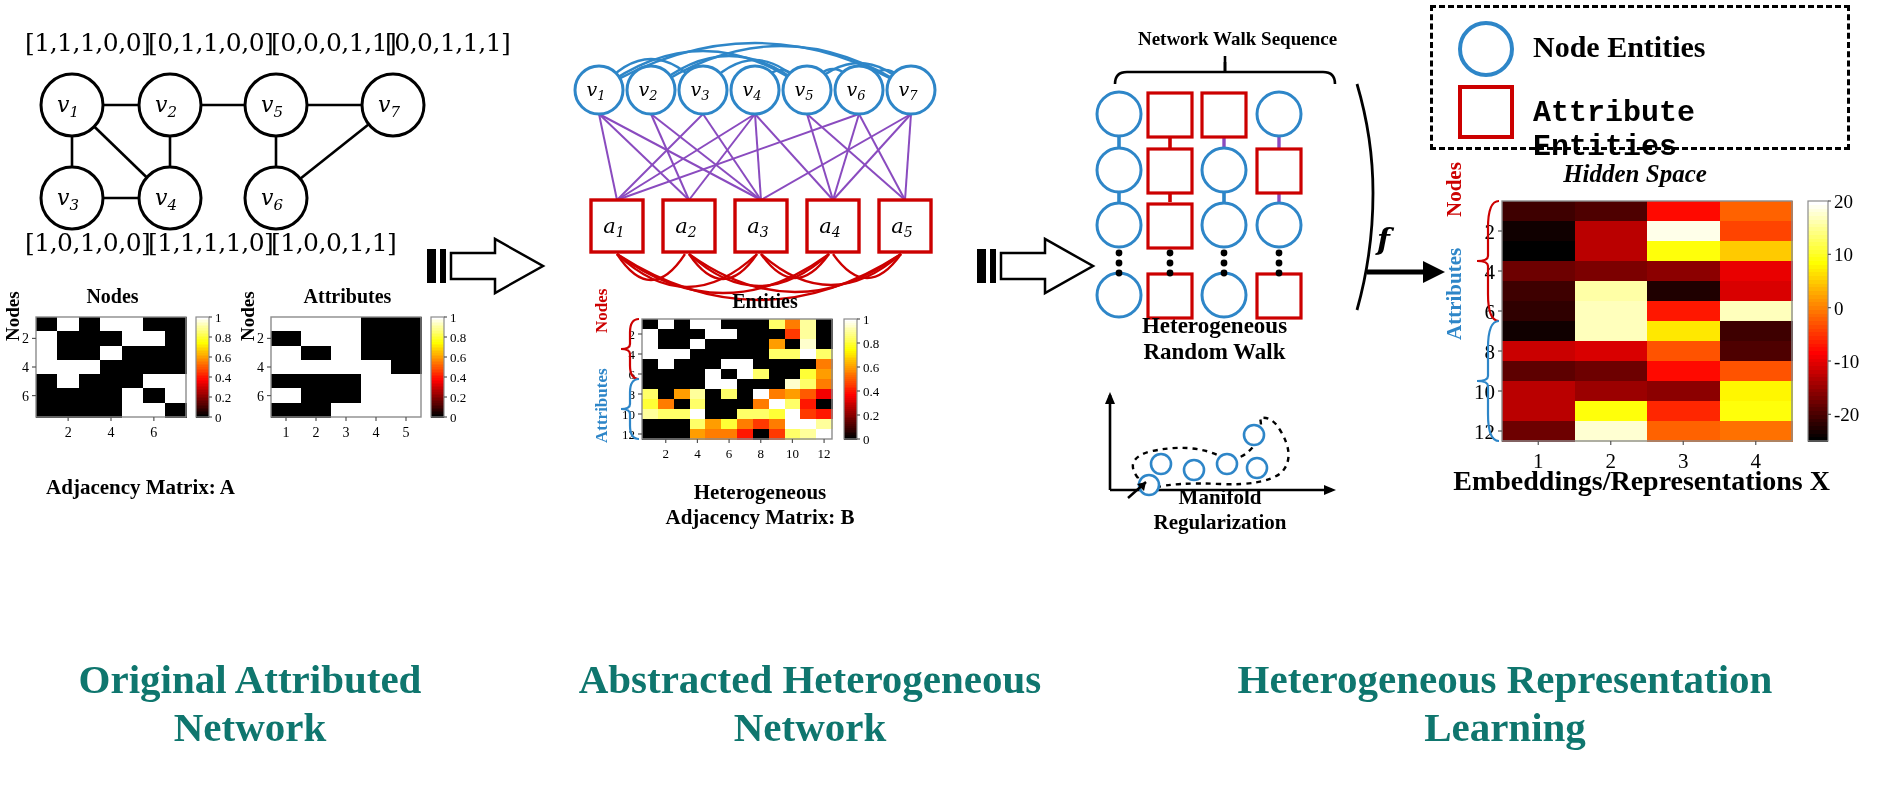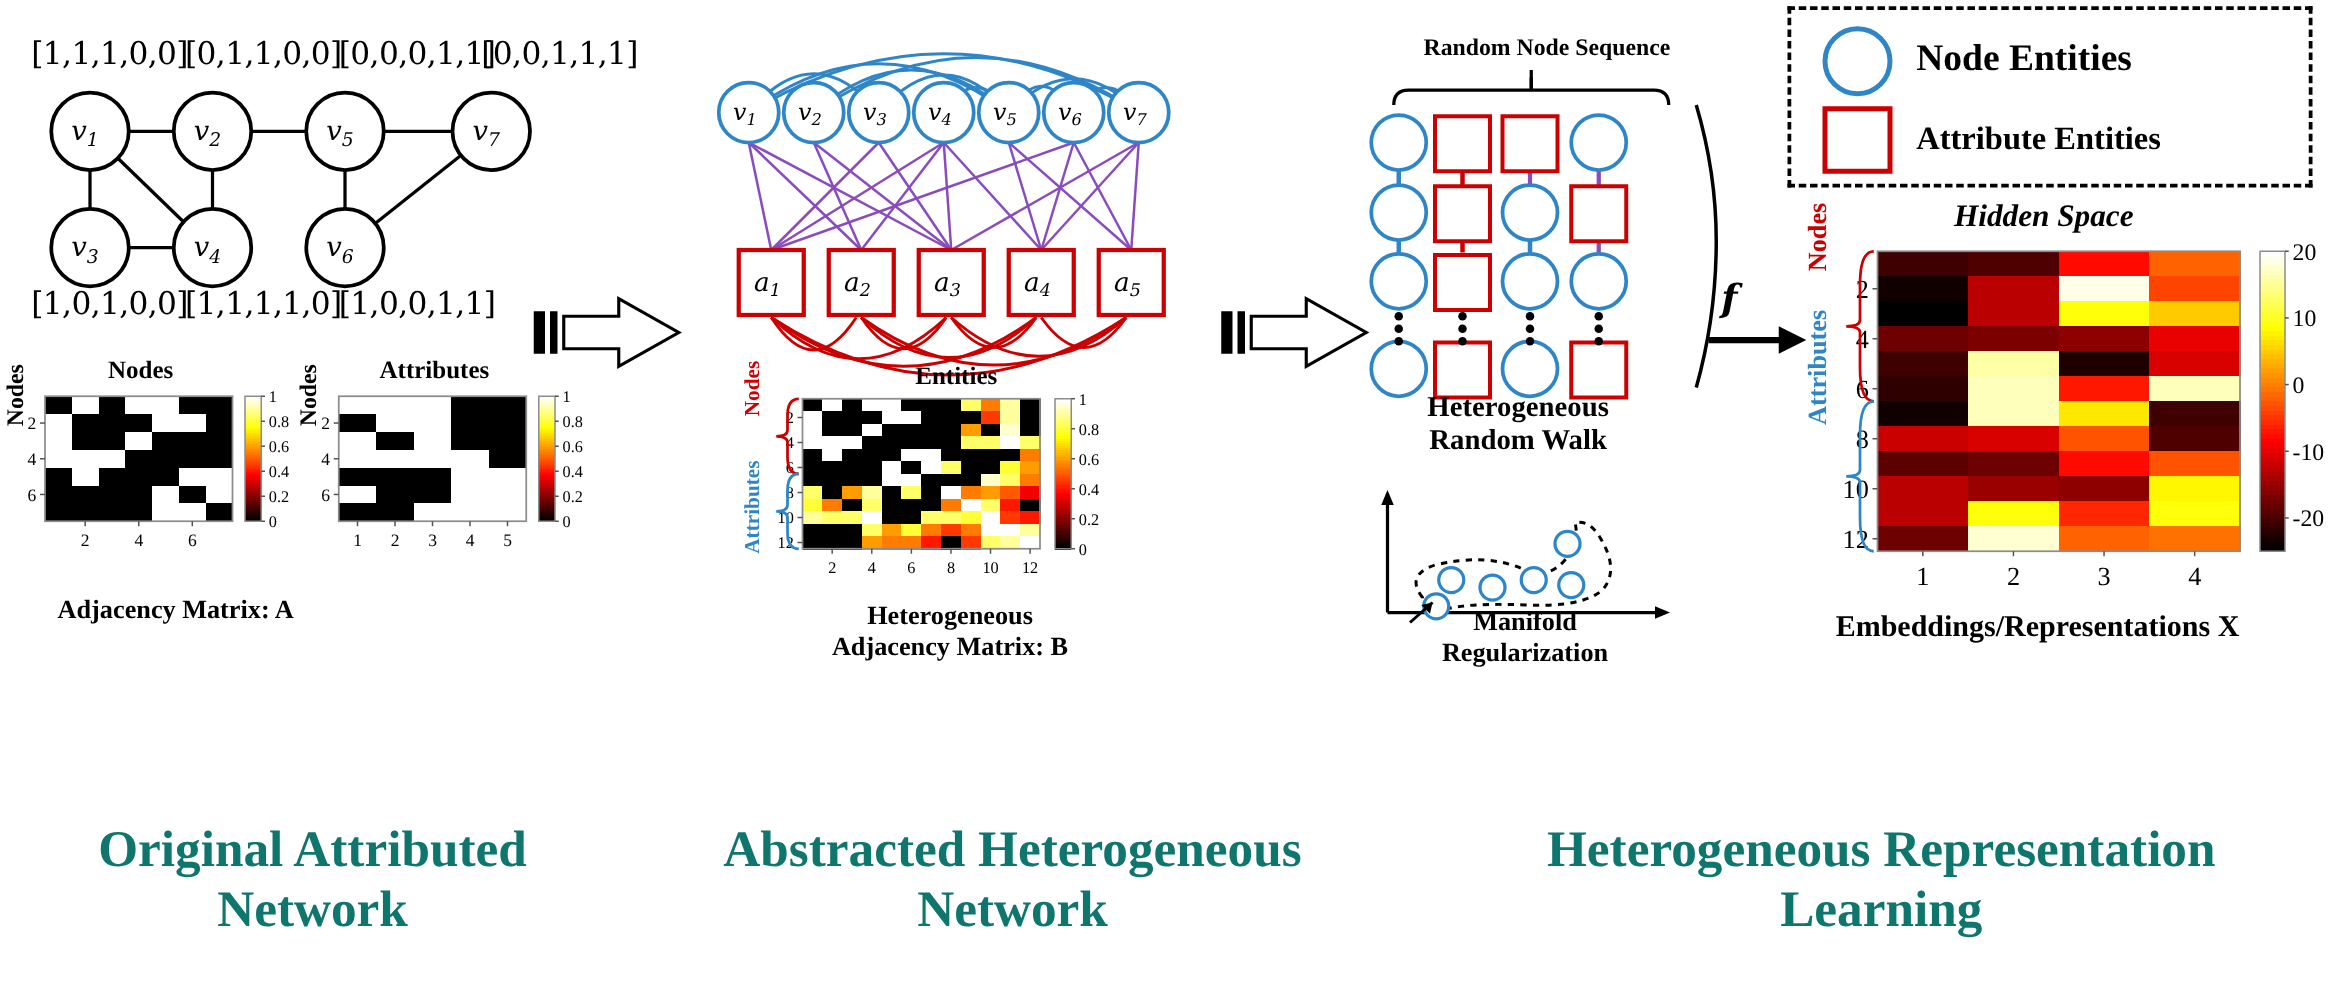--- a/index.html
+++ b/index.html
@@ -715,21 +715,21 @@
 </div>
 
 <svg class="abs" style="left:975px;top:235px;" width="125" height="65">
   <rect x="2" y="14" width="9" height="34" fill="#000"></rect>
   <rect x="15" y="14" width="6" height="34" fill="#000"></rect>
   <path d="M26 18 L70 18 L70 4 L118 31 L70 58 L70 44 L26 44 Z" fill="#fff" stroke="#000" stroke-width="2.5"></path>
 </svg>
 
 <div class="abs" style="left:1105px;top:0;width:320px;height:540px;">
 
-  <div class="abs ttl-bold" style="left:0;top:28px;width:265px;text-align:center;font-size:19px;">Random Node Sequence</div>
+  <div class="abs ttl-bold" style="left:0;top:28px;width:265px;text-align:center;font-size:19px;">Network Walk Sequence</div>
 
   <svg class="abs" style="left:0;top:48px;" width="300" height="300">
 
     <path d="M10 36 Q10 24 22 24 L120 24 L120 14 L120 24 L218 24 Q230 24 230 36" stroke="#000" stroke-width="2.6" fill="none"></path>
     <line x1="120" y1="24" x2="120" y2="8" stroke="#000" stroke-width="2.6"></line>
 
     <path d="M252 36 Q268 90 268 145 Q268 205 252 262" stroke="#000" stroke-width="2.8" fill="none"></path>
 
     <g stroke="#CC0000" stroke-width="3.6">
       <line x1="65" y1="88" x2="65" y2="102"></line>
@@ -822,21 +822,21 @@
 
 <div class="abs" style="left:1430px;top:5px;width:420px;height:145px;border:3.5px dashed #000;">
   <svg class="abs" style="left:22px;top:12px;" width="62" height="58">
     <circle cx="31" cy="29" r="26" fill="#fff" stroke="#2E86C8" stroke-width="4"></circle>
   </svg>
   <div class="abs ttl-bold" style="left:100px;top:22px;font-size:30px;">Node Entities</div>
 
   <svg class="abs" style="left:22px;top:76px;" width="62" height="56">
     <rect x="5" y="3" width="52" height="50" fill="#fff" stroke="#CC0000" stroke-width="4"></rect>
   </svg>
-  <div class="abs ttl-bold" style="left:100px;top:88px;font-size:26px;">Attribute Entities</div>
+  <div class="abs ttl-bold" style="left:100px;top:88px;font-size:30px;font-family:Liberation Mono, monospace;">Attribute Entities</div>
 </div>
 
 <div class="abs" style="left:1430px;top:160px;width:448px;height:360px;">
   <div class="abs ttl-bold" style="left:30px;top:0px;width:350px;text-align:center;font-size:25px;font-style:italic;">Hidden Space</div>
 
   <div class="abs" style="left:12px;top:35px;">
     <div class="abs" style="left:0px;top:22px;transform:rotate(-90deg);transform-origin:left top;font-size:21px;font-weight:bold;color:#CC0000;white-space:nowrap;font-family:'Liberation Serif',serif;">Nodes</div>
     <div class="abs" style="left:0px;top:145px;transform:rotate(-90deg);transform-origin:left top;font-size:21px;font-weight:bold;color:#2E86C8;white-space:nowrap;font-family:'Liberation Serif',serif;">Attributes</div>
     <svg id="hmH" width="430" height="255">
         <rect x="60.00" y="6.00" width="73.10" height="20.60" fill="rgb(62,0,0)" class="hm-cell"></rect>
@@ -987,21 +987,21 @@
              L46 61 Q46 66 35 66
              Q46 66 46 71
              L46 99 Q46 126 57 126" fill="none" stroke="#CC0000" stroke-width="2.2"></path>
         <path d="M57 126 Q46 126 46 153
              L46 181 Q46 186 35 186
              Q46 186 46 191
              L46 219 Q46 246 57 246" fill="none" stroke="#2E86C8" stroke-width="2.2"></path>
       </svg>
   </div>
 
-  <div class="abs ttl-bold" style="left:0px;top:305px;width:400px;text-align:center;font-size:24px;margin-top:24px;">Embeddings/Representations X</div>
+  <div class="abs ttl-bold" style="left:0px;top:305px;width:400px;text-align:right;font-size:28px;">Embeddings/Representations X</div>
 </div>
 
 <div class="abs stage-title" style="left:40px;top:655px;width:420px;">Original Attributed
 Network</div>
 <div class="abs stage-title" style="left:520px;top:655px;width:580px;">Abstracted Heterogeneous
 Network</div>
 <div class="abs stage-title" style="left:1160px;top:655px;width:690px;">Heterogeneous Representation
 Learning</div>
 
 </body></html>

